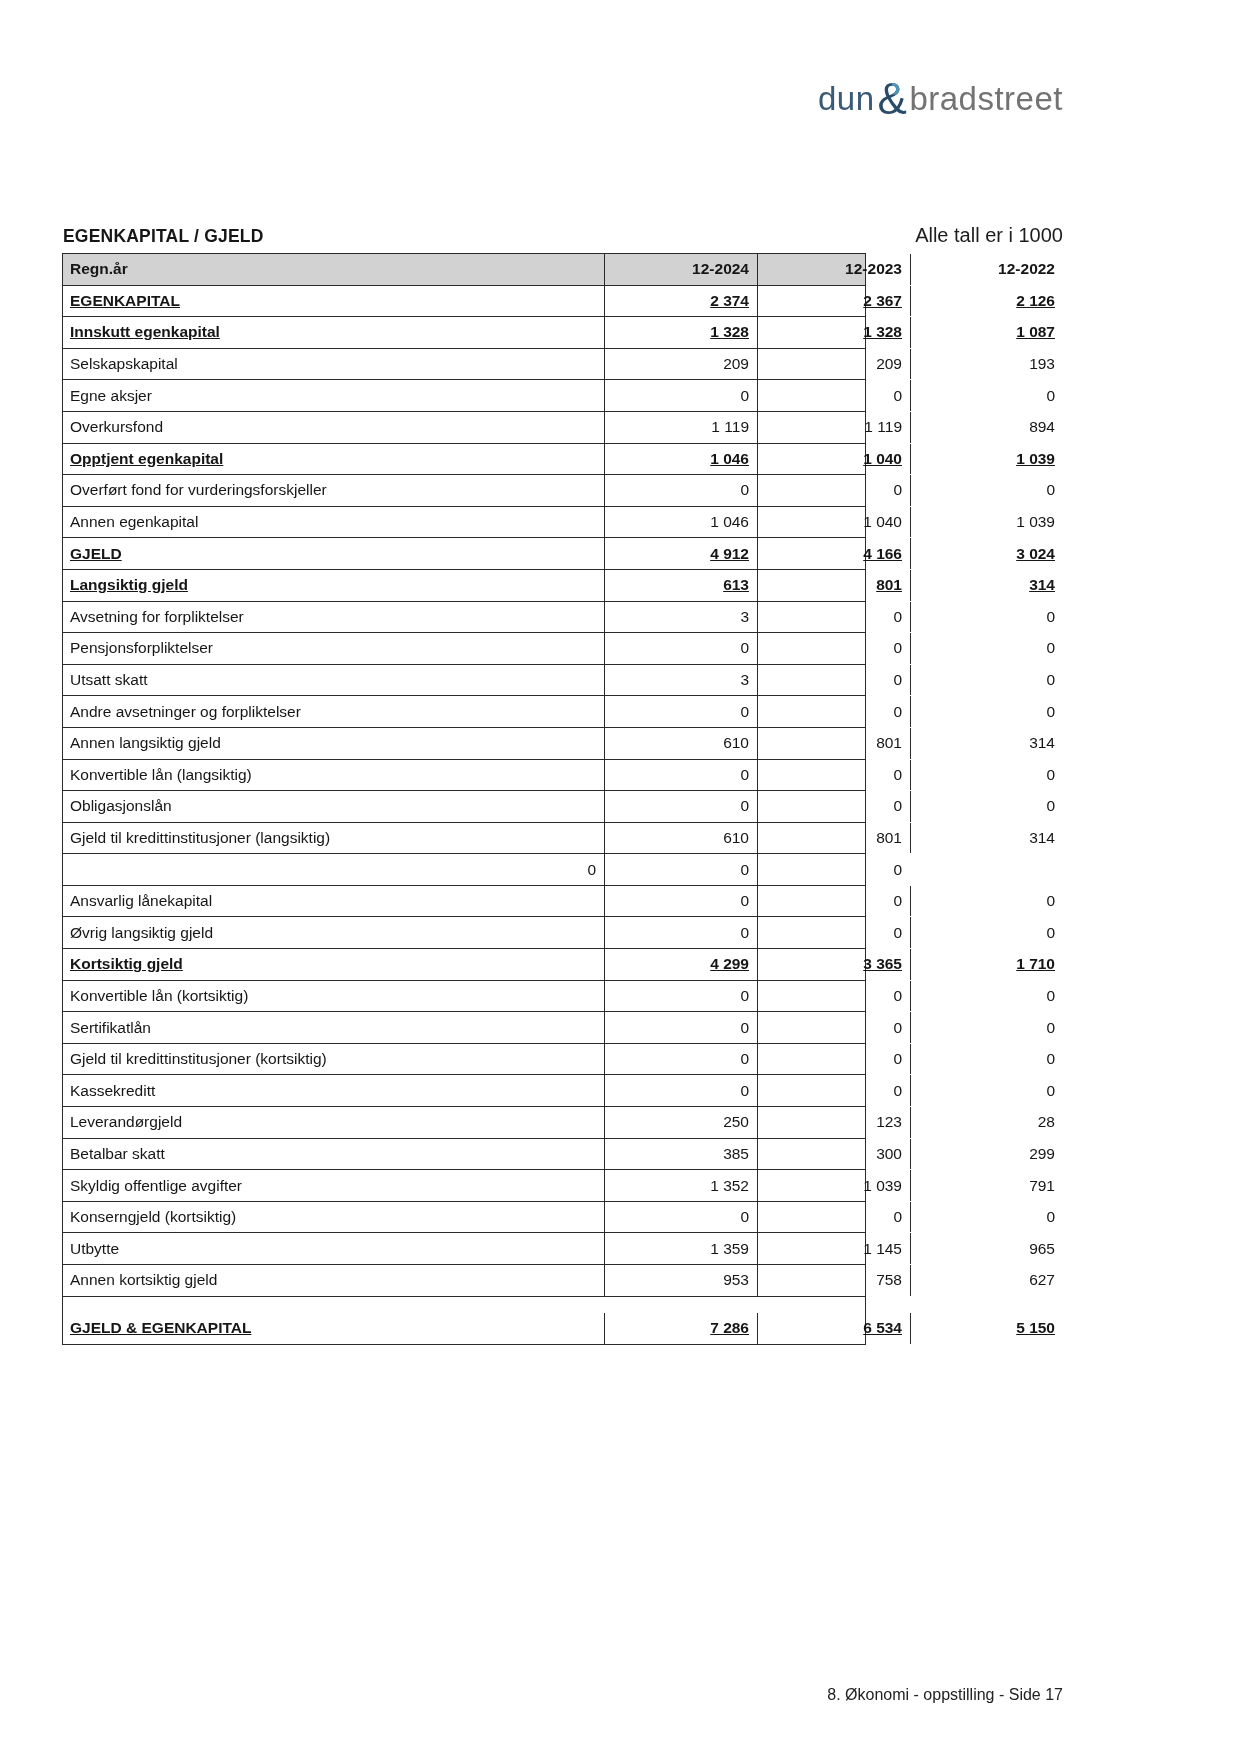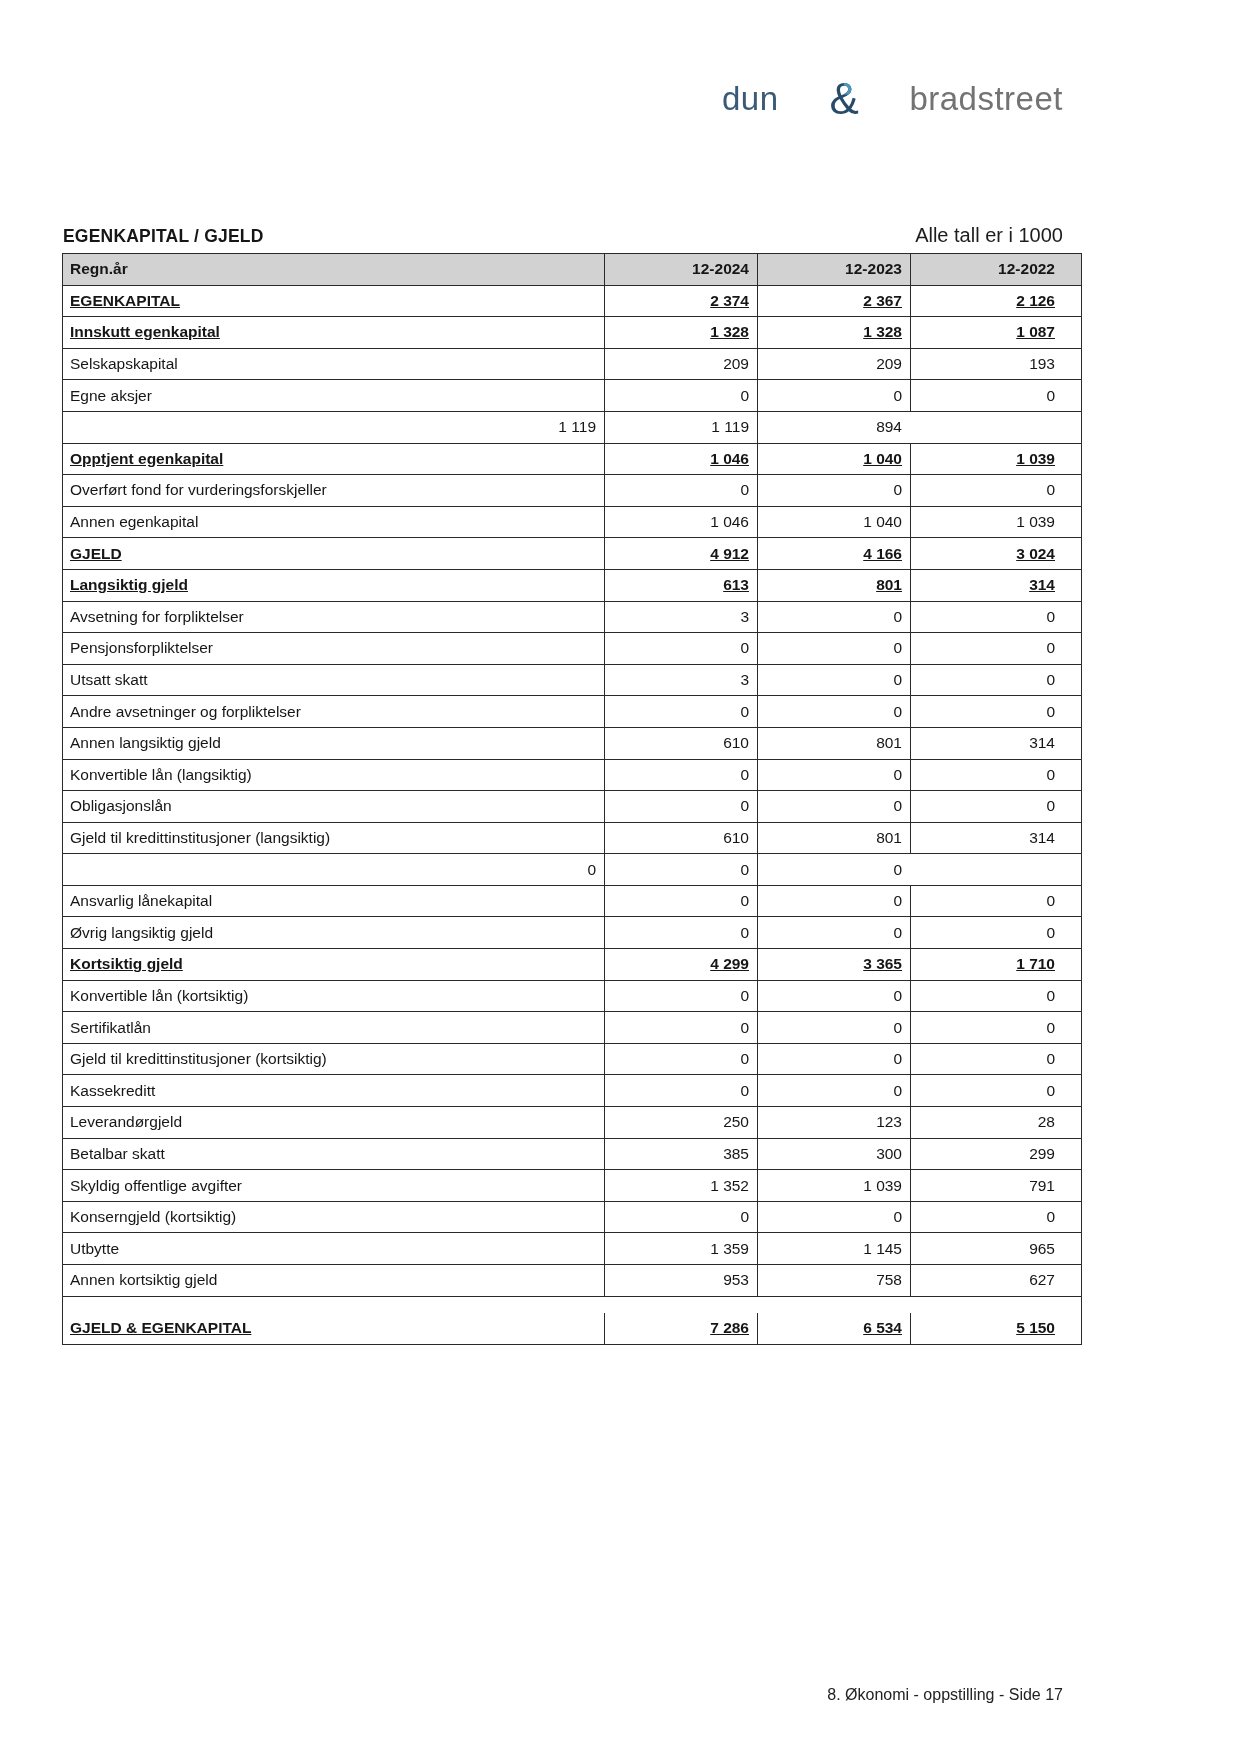--- a/index.html
+++ b/index.html
@@ -11,39 +11,39 @@
   html,body{background:#ffffff;}
   body{
     width:1241px;height:1754px;position:relative;
     font-family:"Liberation Sans","DejaVu Sans",sans-serif;
     color:var(--text);
   }
   
   .logo{
     position:absolute;top:73px;right:178px;
     font-size:33px;letter-spacing:.5px;white-space:nowrap;
-    display:flex;align-items:baseline;gap:48px;
+    display:flex;align-items:baseline;
   }
   .logo-dun{color:#3b5a76;}
   .logo-bradstreet{color:#737373;}
   .logo-amp{position:relative;display:inline-block;font-size:44px;line-height:1;
             margin:0 2px 0 3px;transform:translateY(4px);}
   .amp-dark{color:#274b68;}
   .amp-light{position:absolute;left:0;top:0;color:#4e96bd;
              clip-path:polygon(48% 0,100% 0,100% 40%,48% 40%);}
   
   .title-row{
     position:absolute;left:63px;top:224px;width:1000px;
     display:flex;justify-content:space-between;align-items:baseline;gap:12px;
   }
   .title-row h1{font-size:17.5px;font-weight:bold;letter-spacing:.2px;}
   .units{font-size:20px;color:#1d1d1d;}
   
   .table{
-    position:absolute;left:62px;top:253px;width:1020px;
+    position:absolute;left:62px;top:253px;width:804px;
     border:1px solid var(--border);
     font-size:15.5px;
   }
   .tr{
     display:grid;
     grid-template-columns:541px 153px 153px 153px;
     height:31.6px;
     border-bottom:1px solid var(--border);
   }
   #tbody .tr:last-child{border-bottom:none;margin-top:16px;}
@@ -107,20 +107,21 @@
   </div>
 
   <div class="tr">
     <div class="td label">Egne aksjer</div>
     <div class="td num">0</div>
     <div class="td num">0</div>
     <div class="td num">0</div>
   </div>
 
   <div class="tr">
+    <div class="td label">Overkursfond</div>
     <div class="td num">1 119</div>
     <div class="td num">1 119</div>
     <div class="td num">894</div>
   </div>
 
   <div class="tr bold">
     <div class="td label">Opptjent egenkapital</div>
     <div class="td num">1 046</div>
     <div class="td num">1 040</div>
     <div class="td num">1 039</div>

